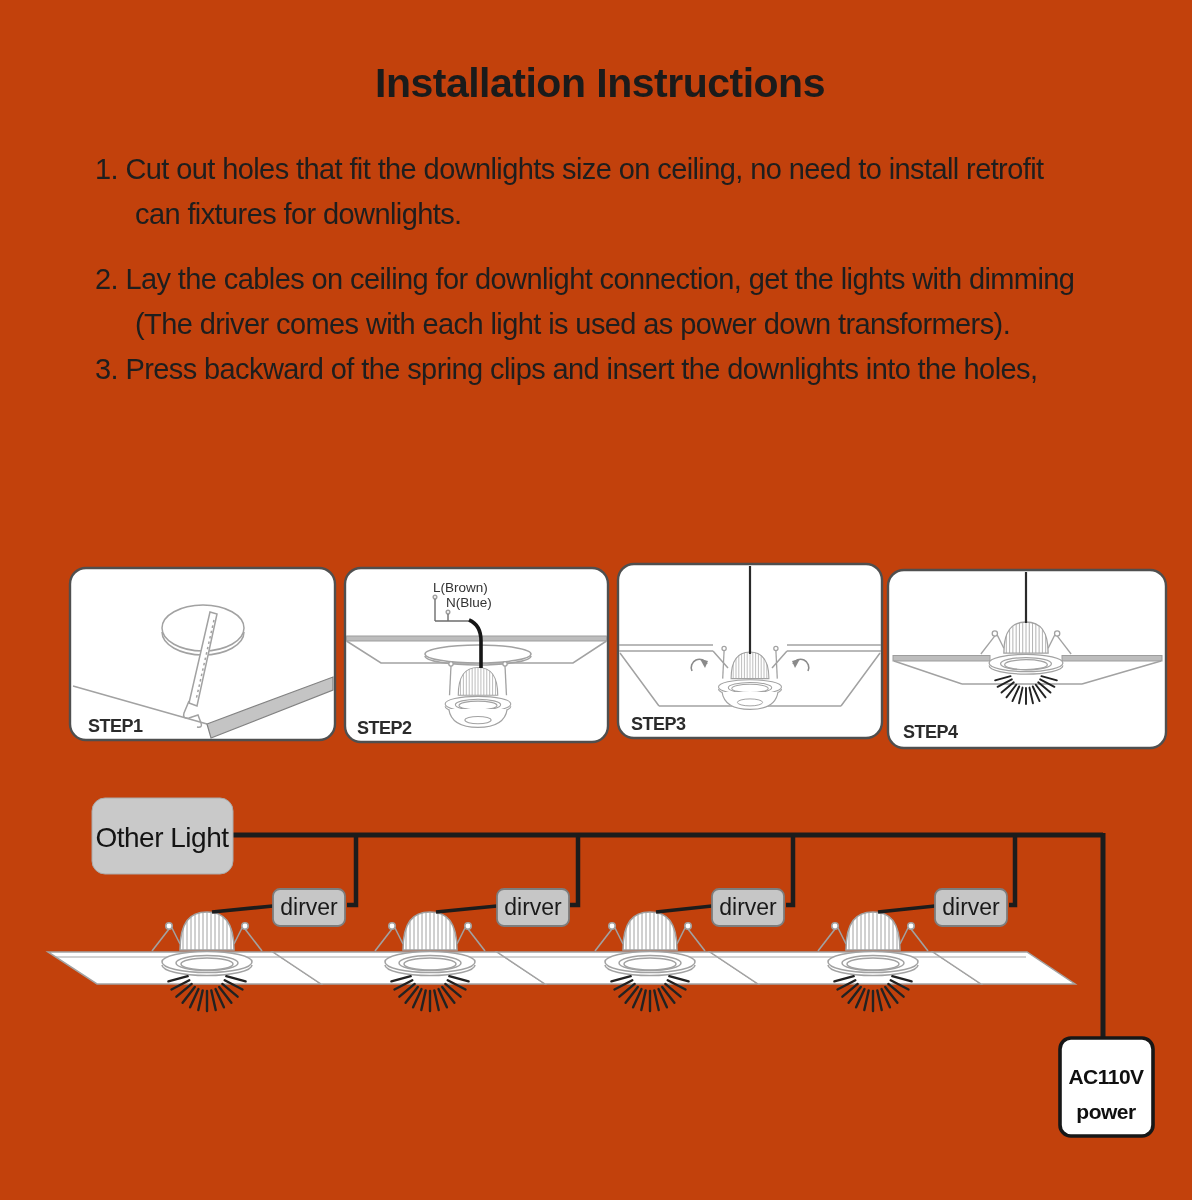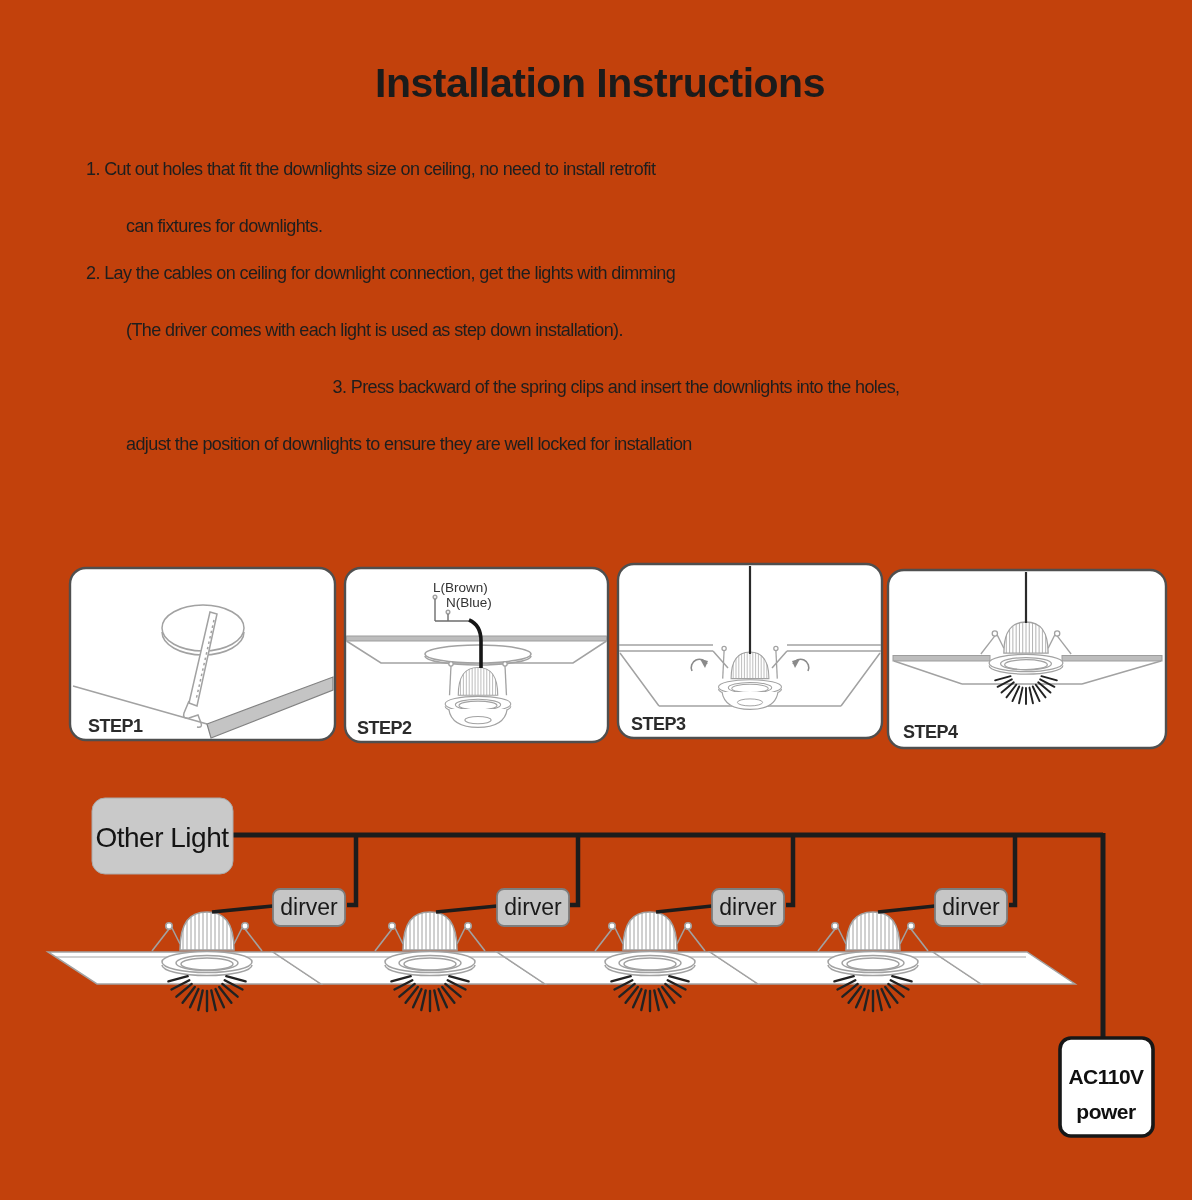--- a/index.html
+++ b/index.html
@@ -4,25 +4,25 @@
 <style>
   html,body{margin:0;padding:0;background:#ffffff;}
   .page{
     position:relative;width:1192px;height:1200px;background:#c2410c;overflow:hidden;
     font-family:"Liberation Sans","DejaVu Sans",sans-serif;color:#1d1d1d;
   }
   .title{
     position:absolute;top:60px;left:0;width:1200px;text-align:center;
     font-size:41px;font-weight:700;letter-spacing:-0.5px;color:#1b1b1b;
   }
-  .ins{position:absolute;top:147px;left:86px;width:1060px;font-size:18px;letter-spacing:-0.6px;color:#1e1e1e;}
+  .ins{position:absolute;top:147px;left:95px;width:1060px;font-size:29px;letter-spacing:-0.6px;color:#1e1e1e;}
   .ins .ln{line-height:45px;height:45px;white-space:nowrap;}
-  .ins .cont{padding-left:40px;margin-top:12px;}
-  .ins .it2{margin-top:2px;}
-  .ins .it3{margin-top:12px;text-align:center;}
+  .ins .cont{padding-left:40px;}
+  .ins .it2{margin-top:20px;}
+  .ins .it3{margin-top:0;}
   svg{position:absolute;top:0;left:0;}
   svg text{font-family:"Liberation Sans","DejaVu Sans",sans-serif;}
   .panel{fill:#ffffff;stroke:#4f4f4f;stroke-width:2.4;}
   .art{stroke:#a2a2a2;stroke-width:1.5;fill:none;}
   .artf{stroke:#a2a2a2;stroke-width:1.5;fill:#ffffff;}
   .thin{stroke:#6d6d6d;stroke-width:1.4;fill:none;}
   .cable{stroke:#161616;stroke-width:3.6;fill:none;}
   .cable2{stroke:#2a2a2a;stroke-width:2.2;fill:none;}
   .wire5{stroke:#1c1c1c;stroke-width:5;fill:none;}
   .wire4{stroke:#1c1c1c;stroke-width:4.5;fill:none;}
@@ -37,23 +37,22 @@
 <body>
 
 <div class="page">
 
   <div class="title">Installation Instructions</div>
 
   <div class="ins">
     <div class="ln">1. Cut out holes that fit the downlights size on ceiling, no need to install retrofit</div>
     <div class="ln cont">can fixtures for downlights.</div>
     <div class="ln it2">2. Lay the cables on ceiling for downlight connection, get the lights with dimming</div>
-    <div class="ln cont">(The driver comes with each light is used as step down installation).</div>
+    <div class="ln cont">(The driver comes with each light is used as power down transformers).</div>
     <div class="ln it3">3. Press backward of the spring clips and insert the downlights into the holes,</div>
-    <div class="ln cont">adjust the position of downlights to ensure they are well locked for installation</div>
   </div>
 
   <svg width="1200" height="1200" viewBox="0 0 1200 1200">
     <defs>
       <clipPath id="domeClip">
           <path d="M-27,-12 C-27,-40 -17,-50 0,-50 C17,-50 27,-40 27,-12 Z"></path>
         </clipPath>
 
       <g id="dome">
         <path d="M-27,-12 C-27,-40 -17,-50 0,-50 C17,-50 27,-40 27,-12 Z" fill="#ffffff" stroke="#a2a2a2" stroke-width="1.6"></path>

